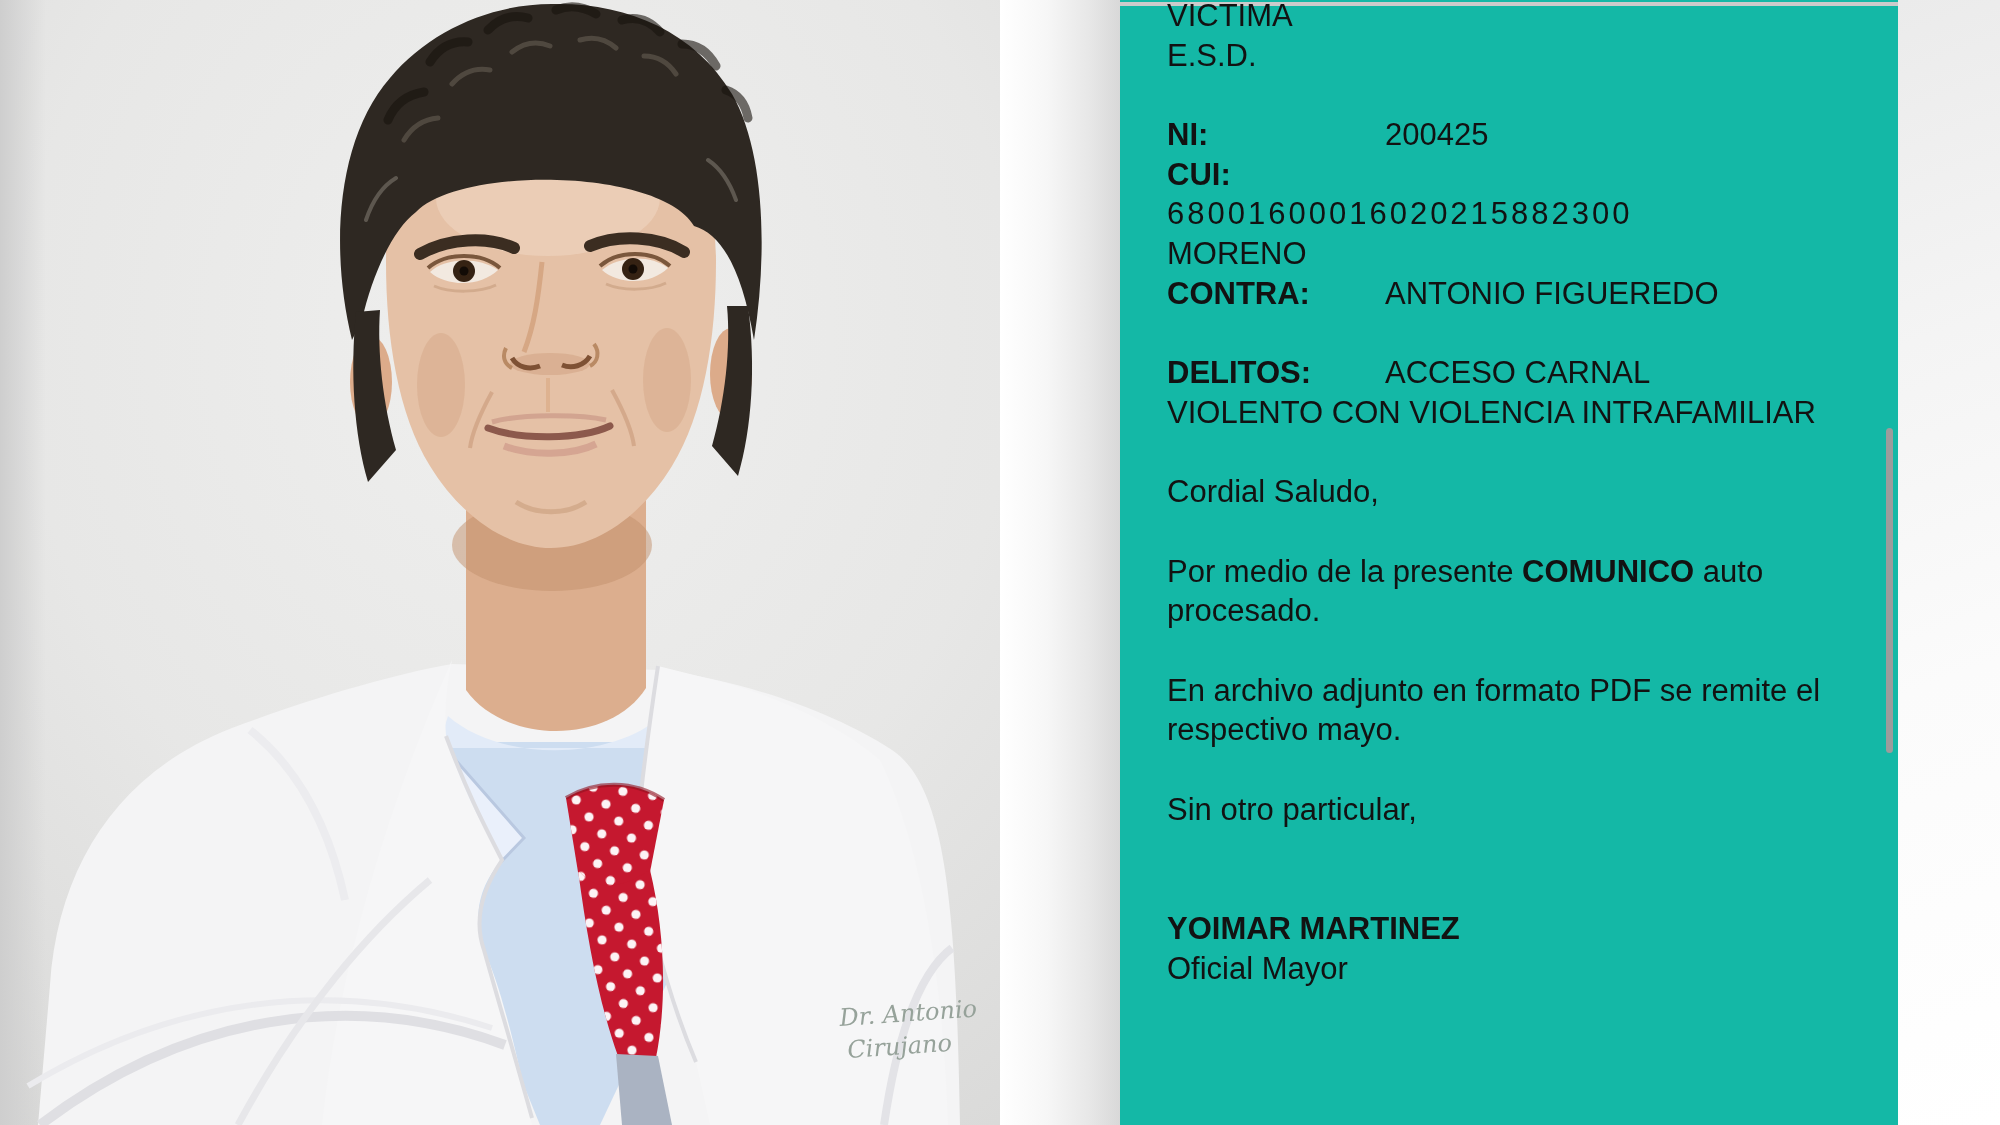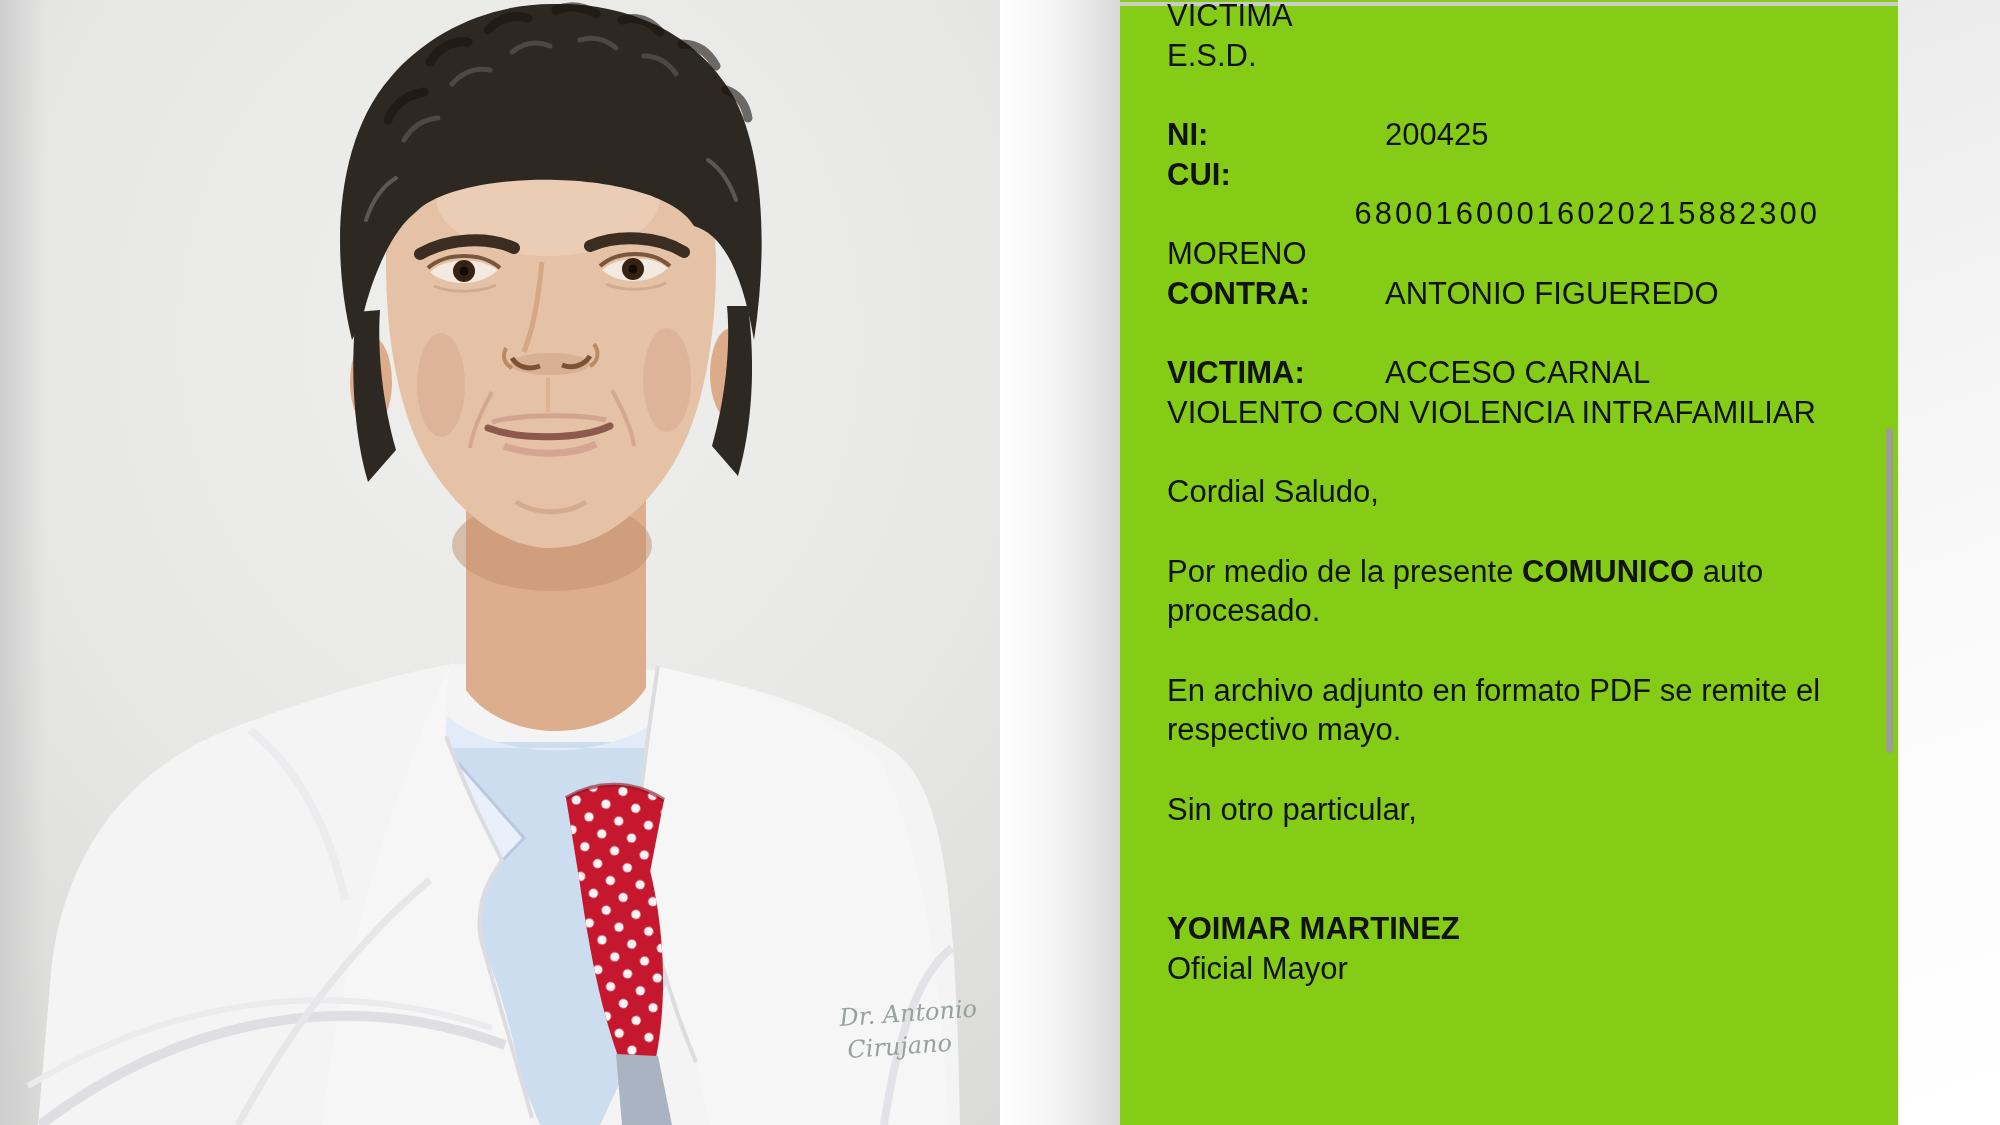--- a/index.html
+++ b/index.html
@@ -8,29 +8,29 @@
 
   
   .photo-panel{position:absolute;left:0;top:0;width:1000px;height:1125px;overflow:hidden;}
   .photo-panel svg{display:block;}
 
   
   .gap-left{position:absolute;left:1000px;top:0;width:120px;height:1125px;
             background:linear-gradient(to right,#ffffff 0%,#f6f6f6 40%,#e7e7e7 75%,#d8d8d8 100%);}
 
   
-  .doc{position:absolute;left:1120px;top:0;width:778px;height:1125px;background:#84cc16;overflow:hidden;}
+  .doc{position:absolute;left:1120px;top:0;width:778px;height:1125px;background:#14b8a6;overflow:hidden;}
   .doc-topline{position:absolute;left:0;top:2px;width:778px;height:4px;background:#cbcbcb;}
   .doc-lines{position:absolute;left:47px;top:-4px;font-size:31px;line-height:39.7px;
              color:#121212;white-space:nowrap;}
   .line{height:39.7px;}
   .line .lbl{font-weight:700;display:inline-block;min-width:218px;}
   .line .b{font-weight:700;}
   .line.bold{font-weight:700;}
-  .line.cui{letter-spacing:3px;text-align:right;}
+  .line.cui{letter-spacing:3px;}
 
   .scrollbar-thumb{position:absolute;left:766px;top:428px;width:7px;height:325px;
                    background:#9c9c9c;border-radius:4px;}
 
   
   .gap-right{position:absolute;left:1898px;top:0;width:102px;height:1125px;
              background:linear-gradient(160deg,#ebebeb 0%,#f4f4f4 30%,#fbfbfb 60%,#ffffff 100%);}
 </style>
 </head>
 <body>
@@ -169,21 +169,21 @@
     <div class="doc-lines" id="docLines">
         <div class="line"><span>VICTIMA</span></div>
         <div class="line"><span>E.S.D.</span></div>
         <div class="line">&nbsp;</div>
         <div class="line"><span class="lbl">NI:</span><span>200425</span></div>
         <div class="line"><span class="lbl">CUI:</span></div>
         <div class="line cui"><span>68001600016020215882300</span></div>
         <div class="line"><span>MORENO</span></div>
         <div class="line"><span class="lbl">CONTRA:</span><span>ANTONIO FIGUEREDO</span></div>
         <div class="line">&nbsp;</div>
-        <div class="line"><span class="lbl">VICTIMA:</span><span>ACCESO CARNAL</span></div>
+        <div class="line"><span class="lbl">DELITOS:</span><span>ACCESO CARNAL</span></div>
         <div class="line"><span>VIOLENTO CON VIOLENCIA INTRAFAMILIAR</span></div>
         <div class="line">&nbsp;</div>
         <div class="line"><span>Cordial Saludo,</span></div>
         <div class="line">&nbsp;</div>
         <div class="line"><span>Por medio de la presente </span><span class="b">COMUNICO</span><span> auto</span></div>
         <div class="line"><span>procesado.</span></div>
         <div class="line">&nbsp;</div>
         <div class="line"><span>En archivo adjunto en formato PDF se remite el</span></div>
         <div class="line"><span>respectivo mayo.</span></div>
         <div class="line">&nbsp;</div>

